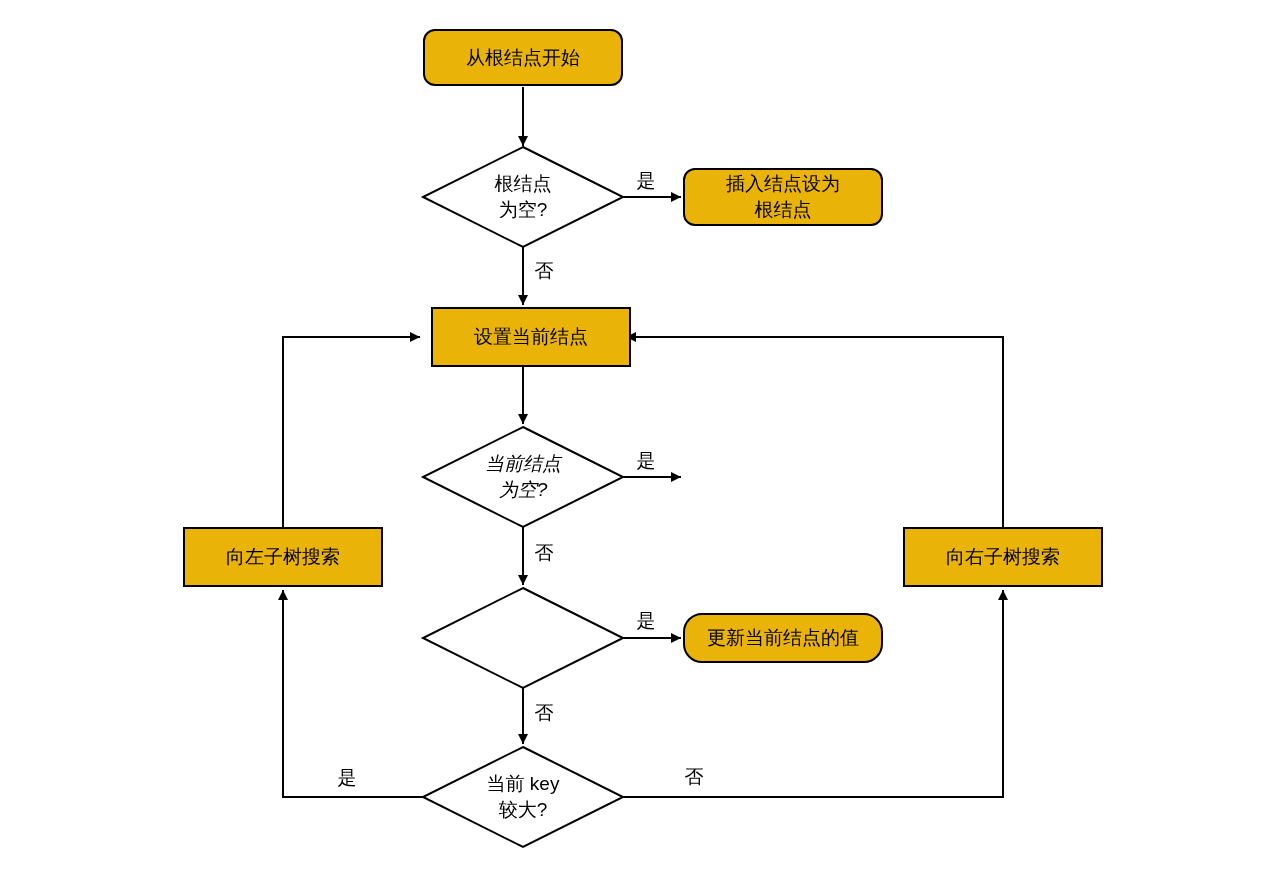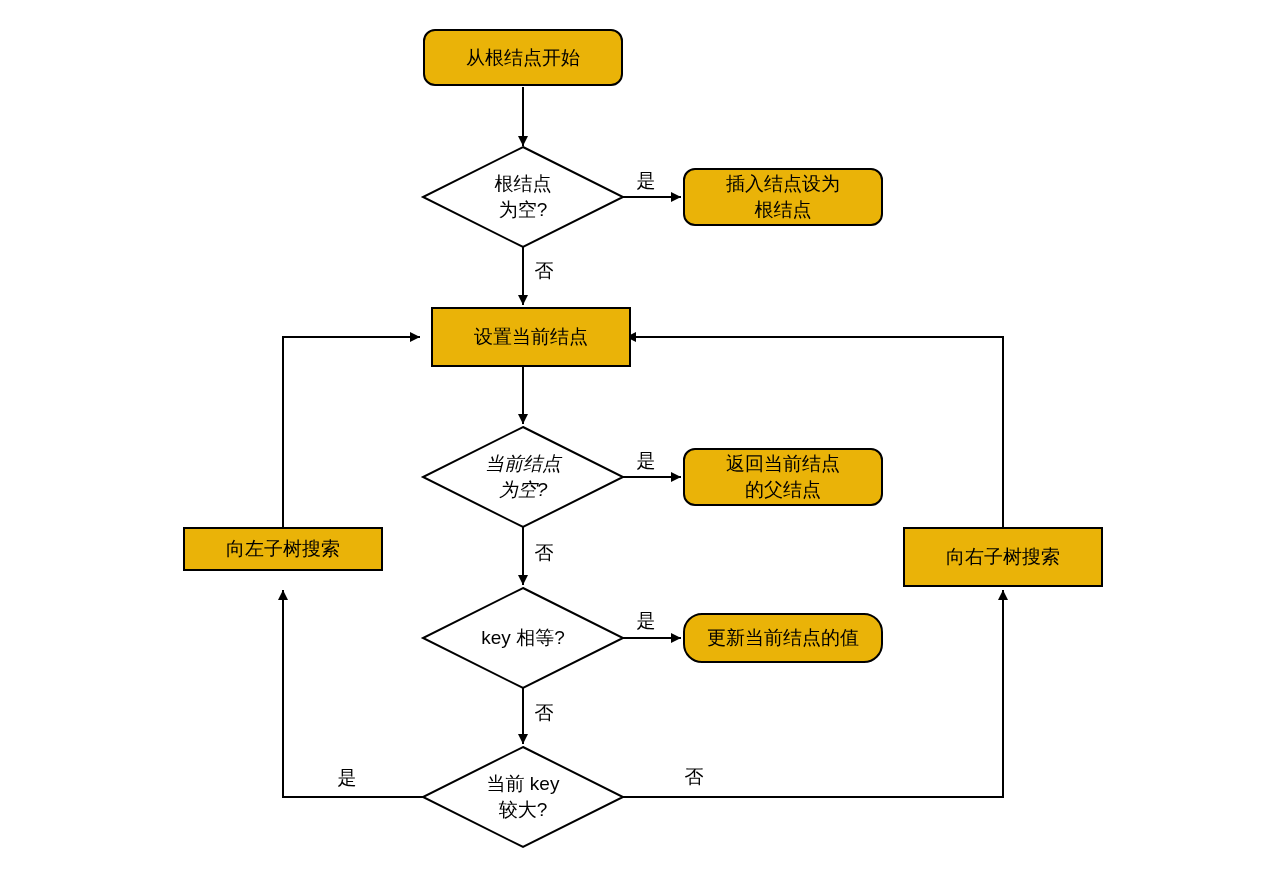--- a/index.html
+++ b/index.html
@@ -58,34 +58,31 @@
     </g>
   </svg>
 
   <div class="node rounded" style="left:423px;top:29px;width:200px;height:57px;">从根结点开始</div>
 
   <div class="node rounded" style="left:683px;top:168px;width:200px;height:58px;">插入结点设为
 根结点</div>
 
   <div class="node" style="left:423px;top:307px;width:200px;height:60px;margin-left:8px;">设置当前结点</div>
 
-  <div class="node rounded" style="left:683px;top:448px;width:200px;height:58px;">返回当前结点
-的父结点</div>
 
   <div class="node rounded" style="left:683px;top:613px;width:200px;height:50px;border-radius:19px;">更新当前结点的值</div>
 
-  <div class="node" style="left:183px;top:527px;width:200px;height:44px;">向左子树搜索</div>
+  <div class="node" style="left:183px;top:527px;width:200px;height:60px;">向左子树搜索</div>
 
   <div class="node" style="left:903px;top:527px;width:200px;height:60px;">向右子树搜索</div>
 
   <div class="dtext" style="left:423px;top:147px;width:200px;height:100px;">根结点
 为空?</div>
   <div class="dtext" style="left:423px;top:427px;width:200px;height:100px;font-style:italic;">当前结点
 为空?</div>
-  <div class="dtext" style="left:423px;top:588px;width:200px;height:100px;">key 相等?</div>
   <div class="dtext" style="left:423px;top:747px;width:200px;height:100px;">当前 key
 较大?</div>
 
   <span class="elabel" style="left:646px;top:180px;">是</span>
   <span class="elabel" style="left:544px;top:270px;">否</span>
   <span class="elabel" style="left:646px;top:460px;">是</span>
   <span class="elabel" style="left:544px;top:552px;">否</span>
   <span class="elabel" style="left:646px;top:620px;">是</span>
   <span class="elabel" style="left:544px;top:712px;">否</span>
   <span class="elabel" style="left:347px;top:777px;">是</span>

